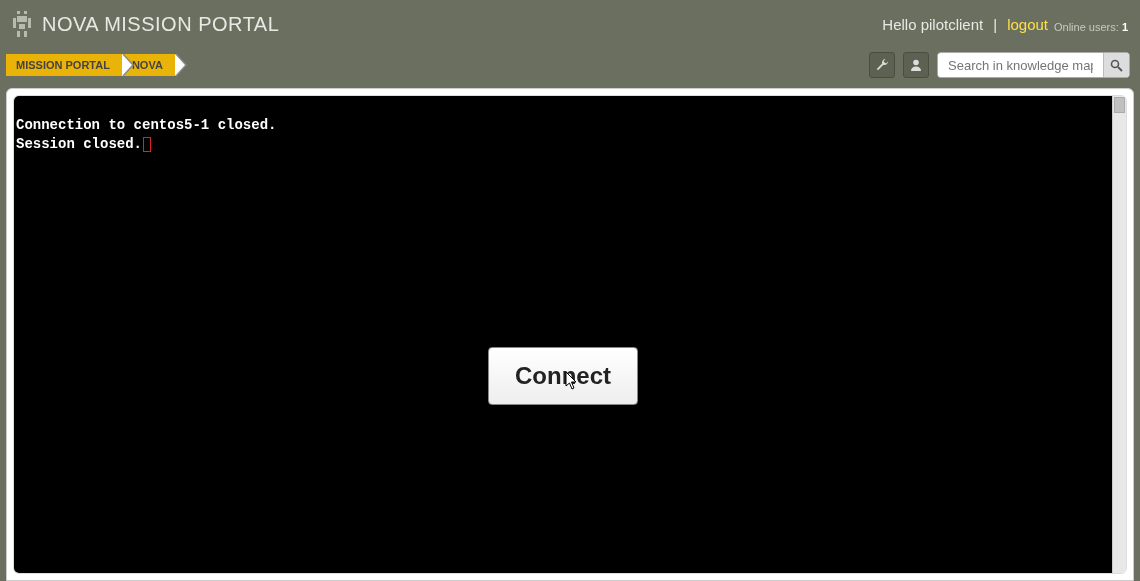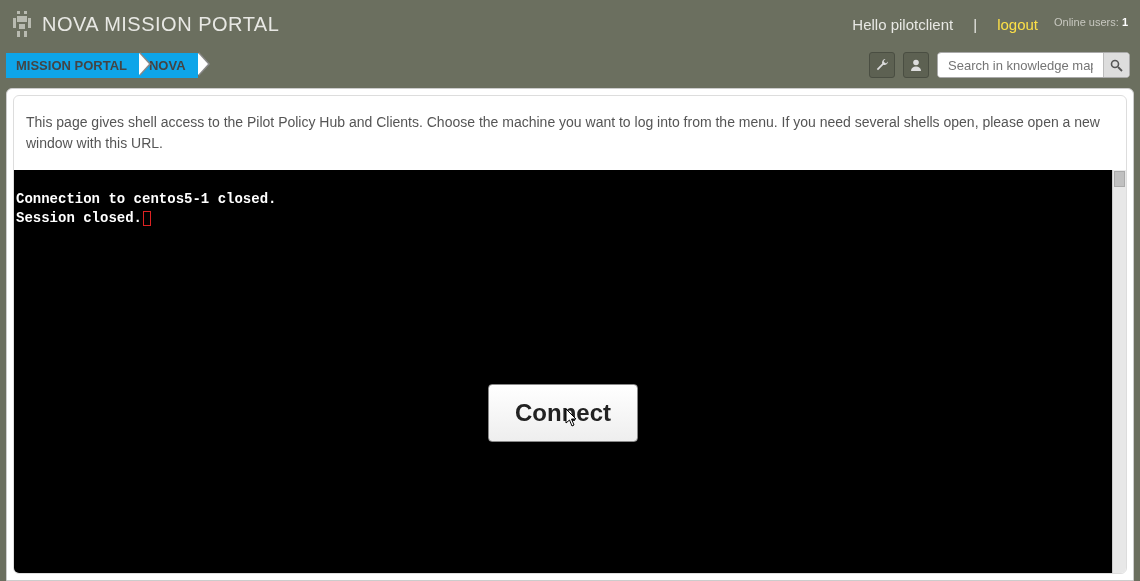--- a/index.html
+++ b/index.html
@@ -30,22 +30,22 @@
     }
     .logo-icon svg { display: block; }
     .app-title {
       color: #e8e8e4;
       font-size: 20px;
       font-weight: 300;
       letter-spacing: 0.5px;
     }
     .header-right {
       display: flex;
-      align-items: flex-start;
-      gap: 16px;
+      align-items: flex-end;
+      gap: 6px;
       color: #e8e8e4;
       font-size: 15px;
     }
     .header-right .sep { margin: 0 4px; }
     .logout-link { color: #fde047; cursor: pointer; }
     .online-users {
       font-size: 11px;
       color: #c8c8c0;
       margin-left: 0;
     }
@@ -58,23 +58,23 @@
       background: #6b6f5f;
       padding: 4px 10px 10px 6px;
       height: 40px;
     }
     .breadcrumb {
       display: flex;
       align-items: center;
     }
     .crumb {
       position: relative;
-      background: #0ea5e9;
+      background: #eab308;
       color: #444;
-      font-size: 13px;
+      font-size: 11px;
       font-weight: 600;
       padding: 5px 12px 5px 16px;
       margin-left: -6px;
       cursor: pointer;
     }
     .crumb:first-child { margin-left: 0; padding-left: 10px; }
     .crumb::after {
       content: '';
       position: absolute;
       right: -10px;
@@ -280,21 +280,20 @@
             <circle cx="5" cy="5" r="3.5" fill="none" stroke="#555" stroke-width="1.6"></circle>
             <line x1="8" y1="8" x2="12" y2="12" stroke="#555" stroke-width="1.8"></line>
           </svg>
       </button>
     </div>
   </div>
 </div>
 
 <div class="content-wrap">
   <div class="content-inner">
-    <div class="description">This page gives shell access to the Pilot Policy Hub and Clients. Choose the machine you want to log into from the menu. If you need several shells open, please open a new window with this URL.</div>
     <div class="terminal-wrap">
       <div class="terminal">
 <div class="term-line">Connection to centos5-1 closed.</div><div class="term-line"><span>Session closed.</span><span class="cursor-block"></span></div>
         <button class="connect-btn">Connect</button>
         <svg class="mouse-cursor" width="16" height="20" viewBox="0 0 16 20">
           <path d="M1 1 L1 15 L4.5 12 L7 18 L9 17 L6.5 11 L11 11 Z" fill="#fff" stroke="#000" stroke-width="1"></path>
         </svg>
       </div>
       <div class="scrollbar">
         <div class="scroll-thumb"></div>

